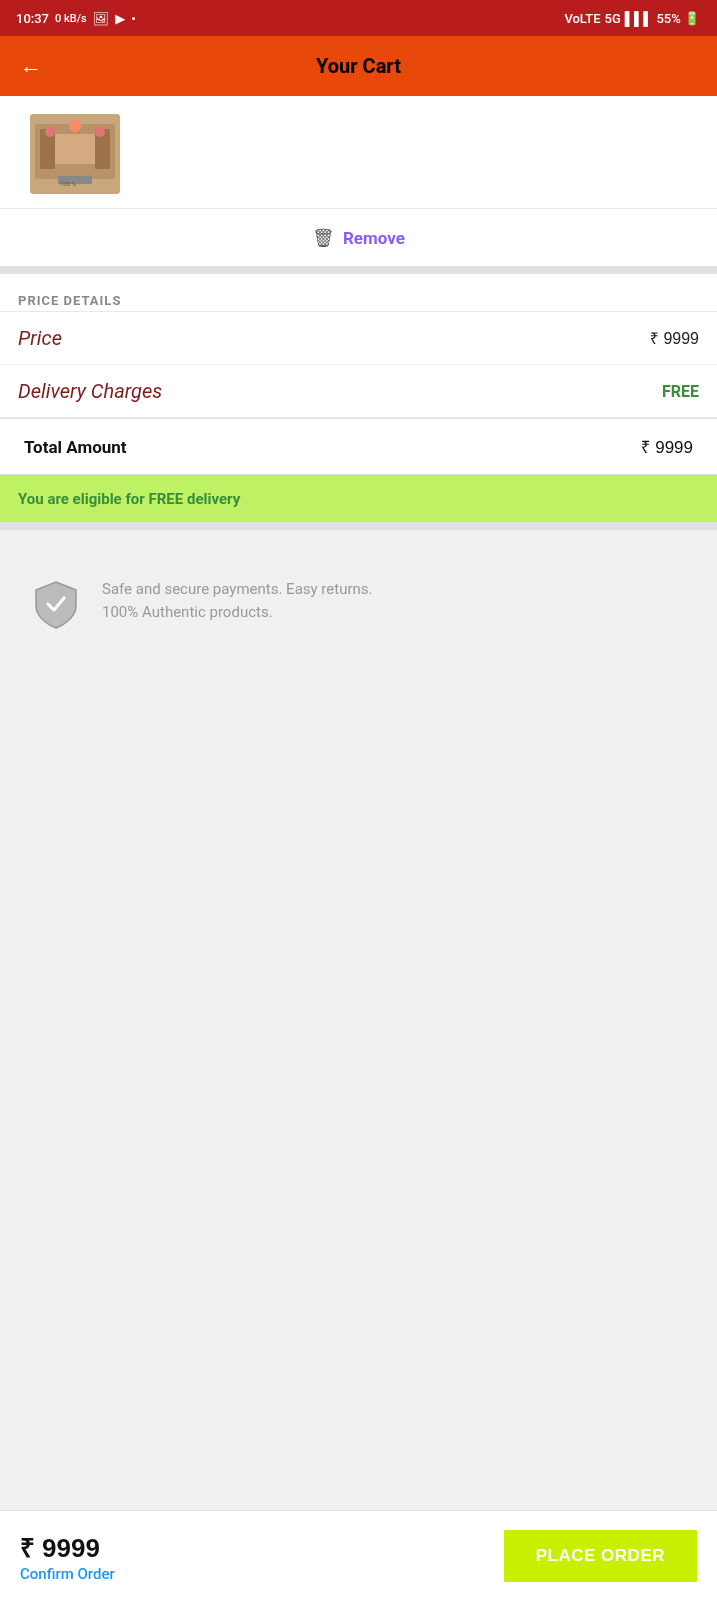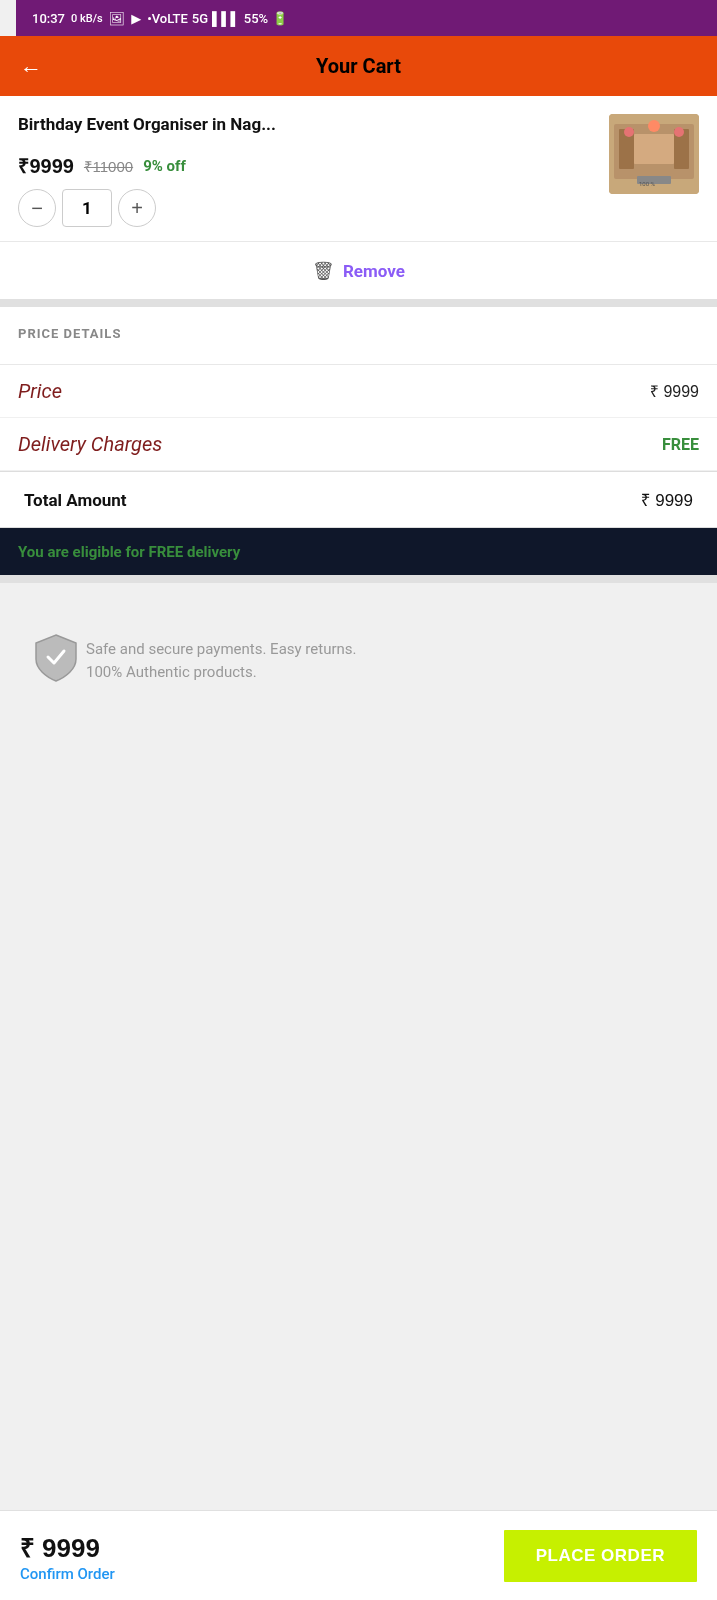--- a/index.html
+++ b/index.html
@@ -9,29 +9,29 @@
       width: 717px;
       min-height: 1600px;
       font-family: 'Roboto', Arial, sans-serif;
       background: #f0f0f0;
       position: relative;
       overflow-x: hidden;
     }
 
     
     .status-bar {
-      background: #701a75;
+      background: #b91c1c;
       color: white;
       height: 36px;
       display: flex;
       align-items: center;
+      justify-content: space-between;
       padding: 0 16px;
       font-size: 13px;
       font-weight: 500;
-      margin-left: 16px;
     }
     .status-left { display: flex; align-items: center; gap: 6px; }
     .status-right { display: flex; align-items: center; gap: 4px; font-size: 13px; }
 
     
     .header {
       background: #e8490a;
       color: white;
       height: 60px;
       display: flex;
@@ -156,21 +156,21 @@
     }
     .remove-label {
       font-size: 17px;
       font-weight: bold;
       color: #8b5cf6;
     }
 
     
     .section-header {
       background: white;
-      padding: 16px 18px 22px;
+      padding: 16px 18px 2px;
       border-bottom: 1px solid #e8e8e8;
     }
     .section-title {
       font-size: 13px;
       font-weight: bold;
       color: #888;
       letter-spacing: 1px;
       text-transform: uppercase;
     }
 
@@ -213,37 +213,37 @@
       color: #111;
     }
     .total-value {
       font-size: 17px;
       color: #111;
       font-weight: 500;
     }
 
     
     .free-delivery-banner {
-      background: #0f172a;
+      background: #bef264;
       padding: 14px 18px;
       border-bottom: 8px solid #e0e0e0;
     }
     .free-delivery-text {
       color: #388e3c;
       font-size: 15px;
       font-weight: bold;
     }
 
     
     .security-section {
       background: #f0f0f0;
       display: flex;
-      align-items: flex-end;
+      align-items: flex-start;
       padding: 48px 30px;
-      gap: 4px;
+      gap: 20px;
       min-height: 130px;
     }
     .shield-icon {
       width: 52px;
       height: 52px;
       flex-shrink: 0;
     }
     .security-text {
       font-size: 15px;
       color: #999;
@@ -319,33 +319,20 @@
 </div>
 
 <div class="header">
   <span class="header-back">←</span>
   <span class="header-title">Your Cart</span>
 </div>
 
 <div class="cart-content">
 
   <div class="product-row">
-    <div class="product-info">
-      <div class="product-title">Birthday Event Organiser in Nag...</div>
-      <div class="product-pricing">
-        <span class="price-current rupee">₹9999</span>
-        <span class="price-original rupee">₹11000</span>
-        <span class="price-off">9% off</span>
-      </div>
-      <div class="quantity-row">
-        <button class="qty-btn">−</button>
-        <div class="qty-value">1</div>
-        <button class="qty-btn">+</button>
-      </div>
-    </div>
     <div class="product-image">
 
       <svg viewBox="0 0 90 80" xmlns="http://www.w3.org/2000/svg">
         <rect width="90" height="80" fill="#c8a87a"></rect>
         <rect x="5" y="10" width="80" height="55" fill="#b8926a" rx="2"></rect>
 
         <rect x="10" y="15" width="15" height="40" fill="#9c7248" rx="1"></rect>
         <rect x="65" y="15" width="15" height="40" fill="#9c7248" rx="1"></rect>
         <rect x="25" y="20" width="40" height="30" fill="#d4aa80" rx="1"></rect>
 

